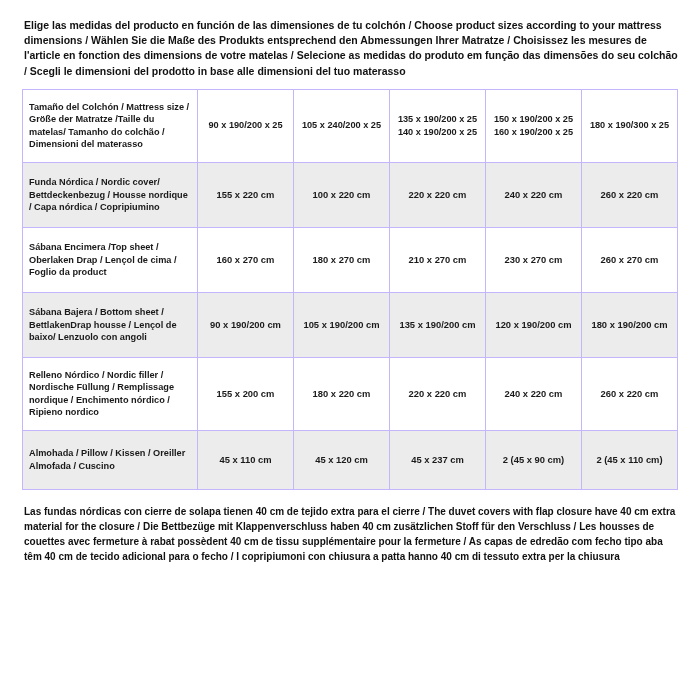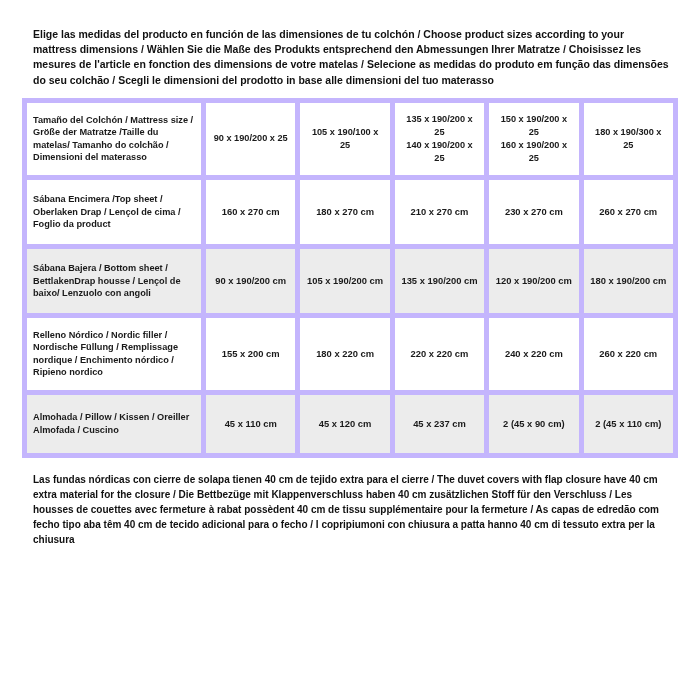--- a/index.html
+++ b/index.html
@@ -11,39 +11,39 @@
     height: 700px;
     background: #ffffff;
     font-family: "Liberation Sans", sans-serif;
     color: #1a1a1a;
     overflow: hidden;
   }
   .page {
     width: 700px;
     height: 700px;
     box-sizing: border-box;
-    padding: 9px;
+    padding: 0;
     display: flex;
     flex-direction: column;
   }
   .intro {
     font-size: 10.5px;
     font-weight: bold;
     line-height: 1.45;
     padding: 18px 22px 10px 24px;
     color: #111111;
   }
   table.sizes {
     border-collapse: collapse;
     width: 656px;
     margin: 0 auto;
     table-layout: fixed;
   }
   table.sizes td {
-    border: 5px solid #c4b5fd;
+    border: 1px solid #c4b5fd;
     vertical-align: middle;
     padding: 6px 6px;
   }
   .rowlabel {
     width: 162px;
     font-size: 9.2px;
     font-weight: bold;
     line-height: 1.35;
     text-align: left;
     padding-left: 8px;
@@ -82,28 +82,36 @@
 
 <div class="page">
 
   <div class="intro">Elige las medidas del producto en función de las dimensiones de tu colchón / Choose product sizes according to your mattress dimensions / Wählen Sie die Maße des Produkts entsprechend den Abmessungen Ihrer Matratze / Choisissez les mesures de l'article en fonction des dimensions de votre matelas / Selecione as medidas do produto em função das dimensões do seu colchão / Scegli le dimensioni del prodotto in base alle dimensioni del tuo materasso</div>
 
   <table class="sizes">
     <tbody>
       <tr class="head plain r-tall">
         <td class="rowlabel">Tamaño del Colchón / Mattress size / Größe der Matratze /Taille du matelas/ Tamanho do colchão / Dimensioni del materasso</td>
         <td class="cell">90 x 190/200 x 25</td>
-        <td class="cell">105 x 190/100 x 25</td>
+        <td class="cell">105 x 240/200 x 25</td>
         <td class="cell" style="white-space:pre-line">135 x 190/200 x 25
 140 x 190/200 x 25</td>
         <td class="cell" style="white-space:pre-line">150 x 190/200 x 25
 160 x 190/200 x 25</td>
         <td class="cell">180 x 190/300 x 25</td>
       </tr>
 
+      <tr class="shaded r-mid">
+        <td class="rowlabel">Funda Nórdica /  Nordic cover/ Bettdeckenbezug / Housse nordique / Capa nórdica / Copripiumino</td>
+        <td class="cell">155 x 220 cm</td>
+        <td class="cell">100 x 220 cm</td>
+        <td class="cell">220 x 220 cm</td>
+        <td class="cell">240 x 220 cm</td>
+        <td class="cell">260 x 220 cm</td>
+      </tr>
 
       <tr class="plain r-mid">
         <td class="rowlabel">Sábana Encimera /Top sheet / Oberlaken Drap / Lençol de cima / Foglio da product</td>
         <td class="cell">160 x 270 cm</td>
         <td class="cell">180 x 270 cm</td>
         <td class="cell">210 x 270 cm</td>
         <td class="cell">230 x 270 cm</td>
         <td class="cell">260 x 270 cm</td>
       </tr>
 

